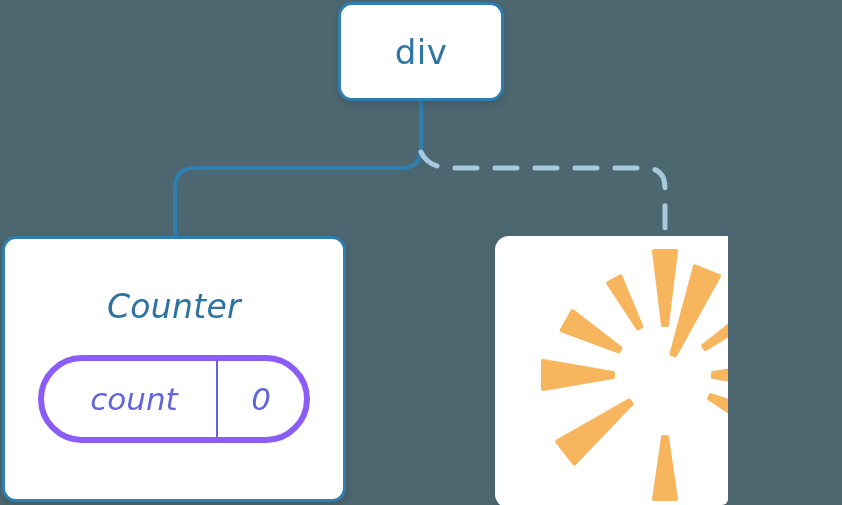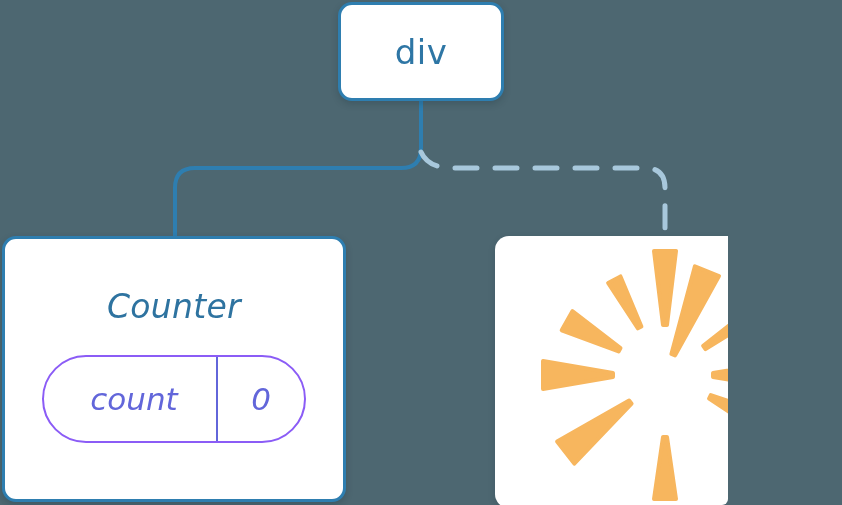--- a/index.html
+++ b/index.html
@@ -78,21 +78,21 @@
     letter-spacing: 0.3px;
     line-height: 1;
   }
 
   
   .pill {
     margin-top: 32px;
     height: 88px;
     display: flex;
     align-items: stretch;
-    border: 2px solid #8b5cf6;
+    border: 6px solid #8b5cf6;
     border-radius: 999px;
     box-sizing: border-box;
     background: #ffffff;
   }
 
   .pill .cell {
     display: flex;
     align-items: center;
     justify-content: center;
     color: #6266da;

